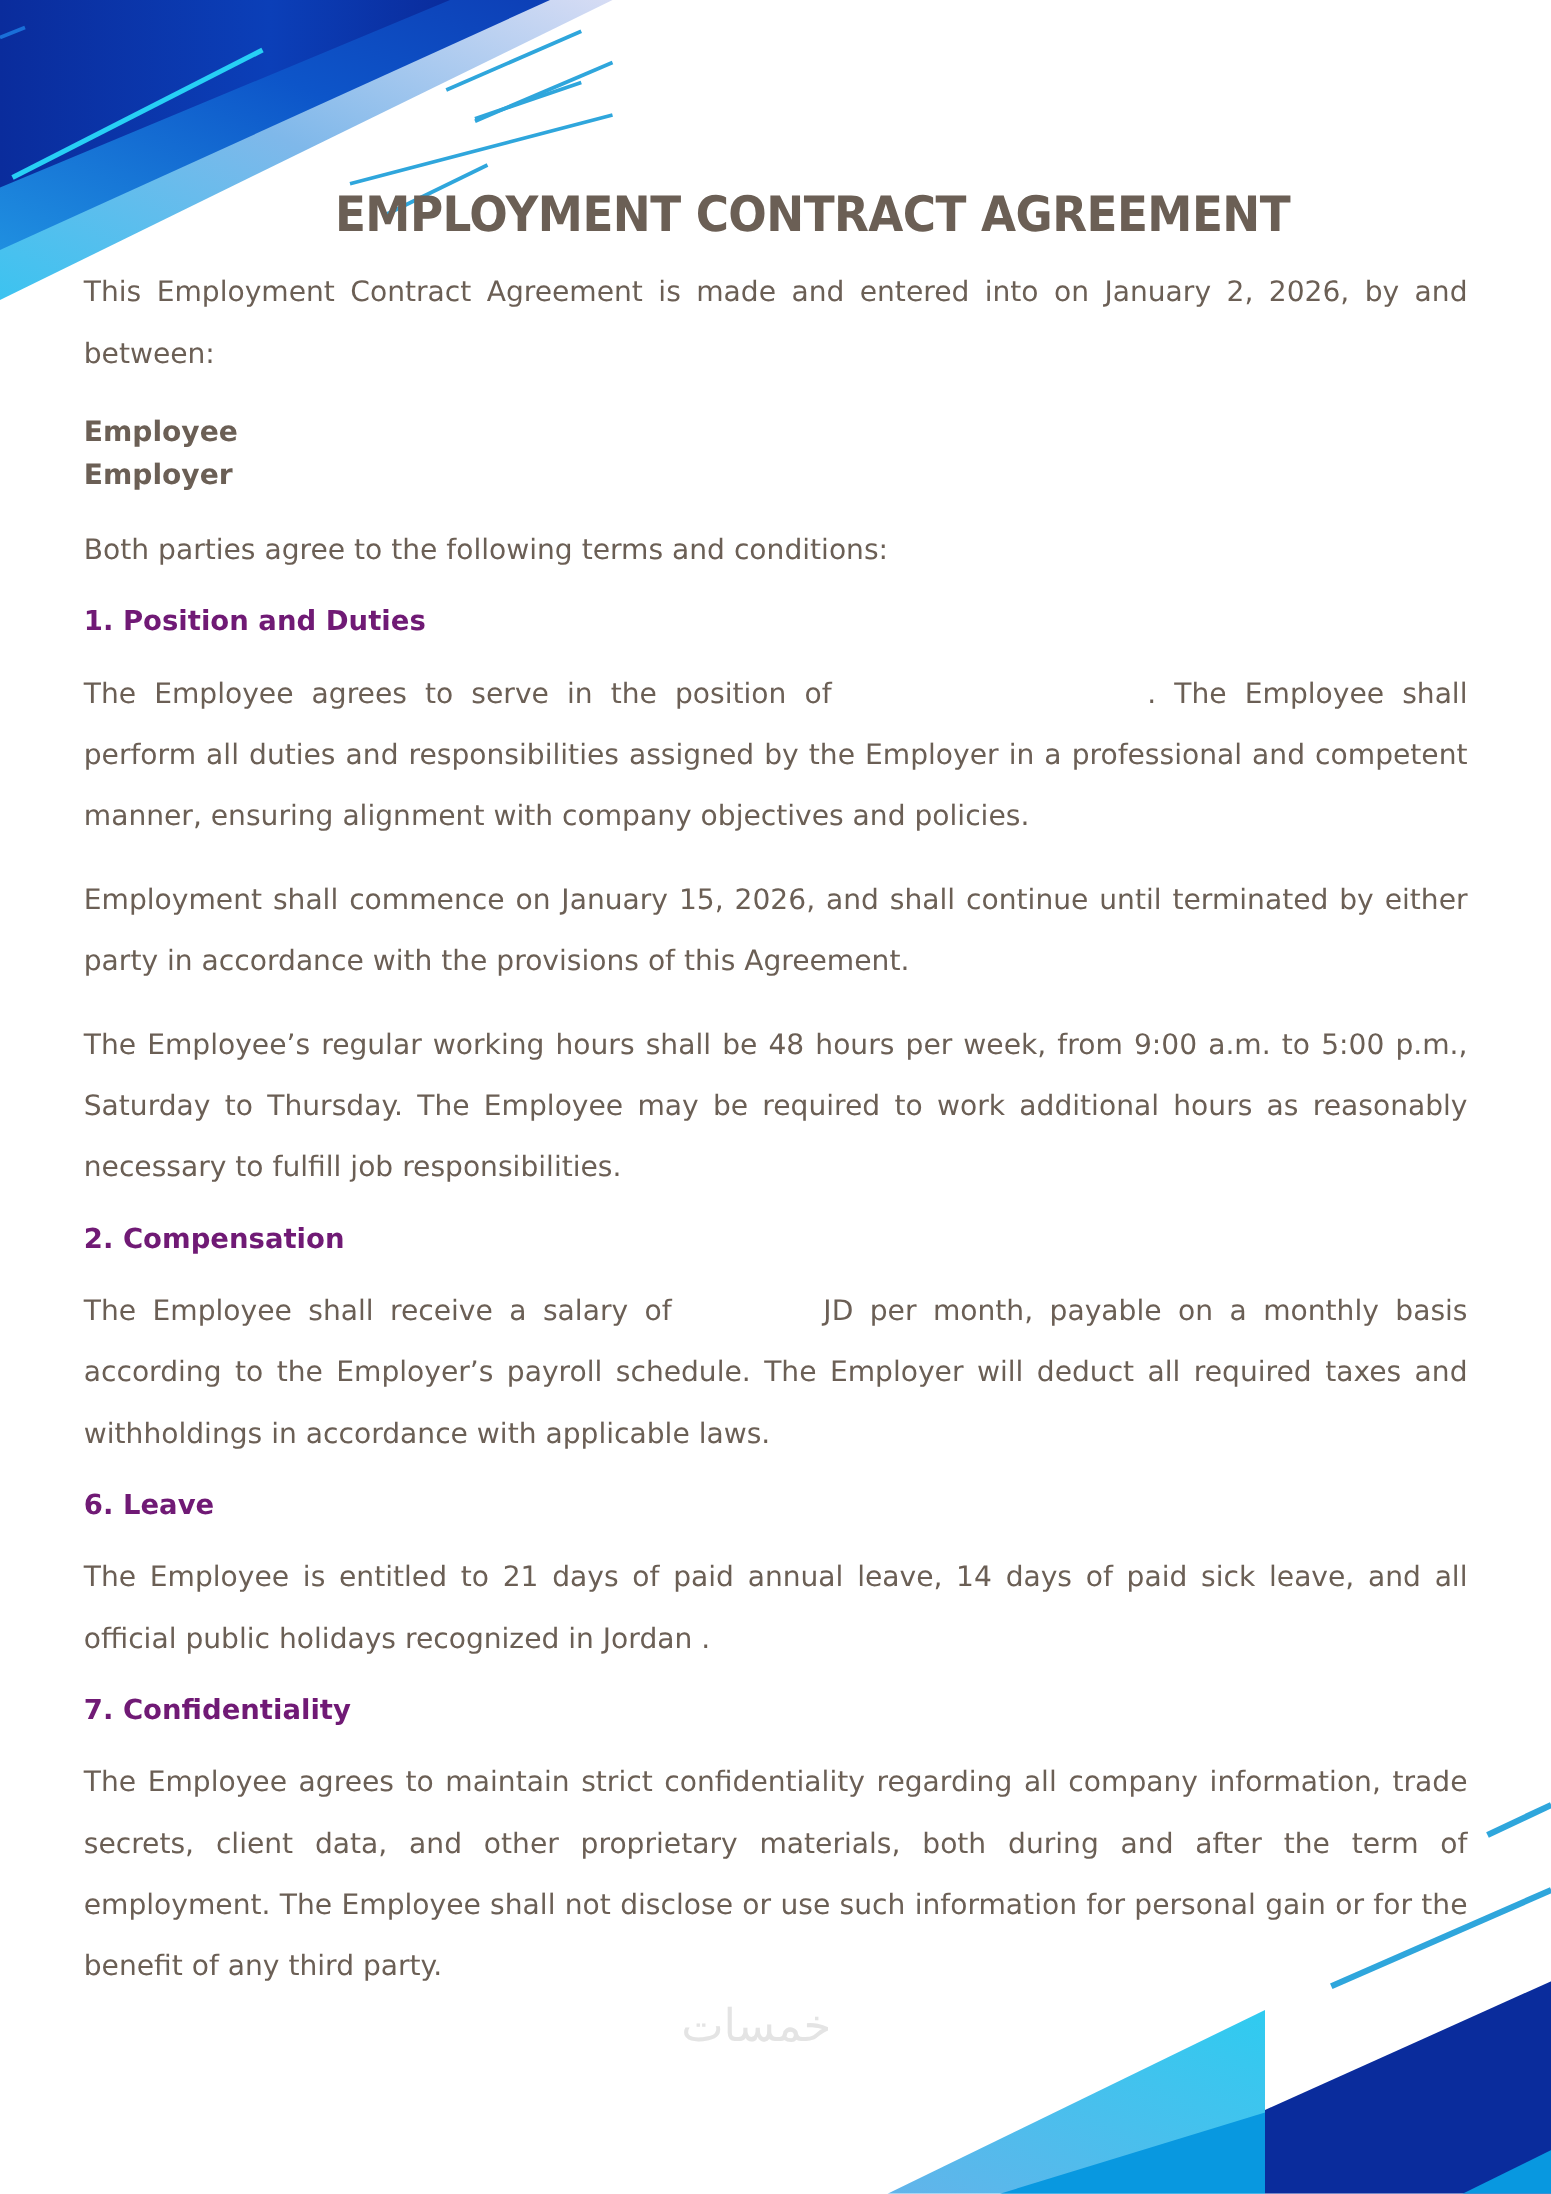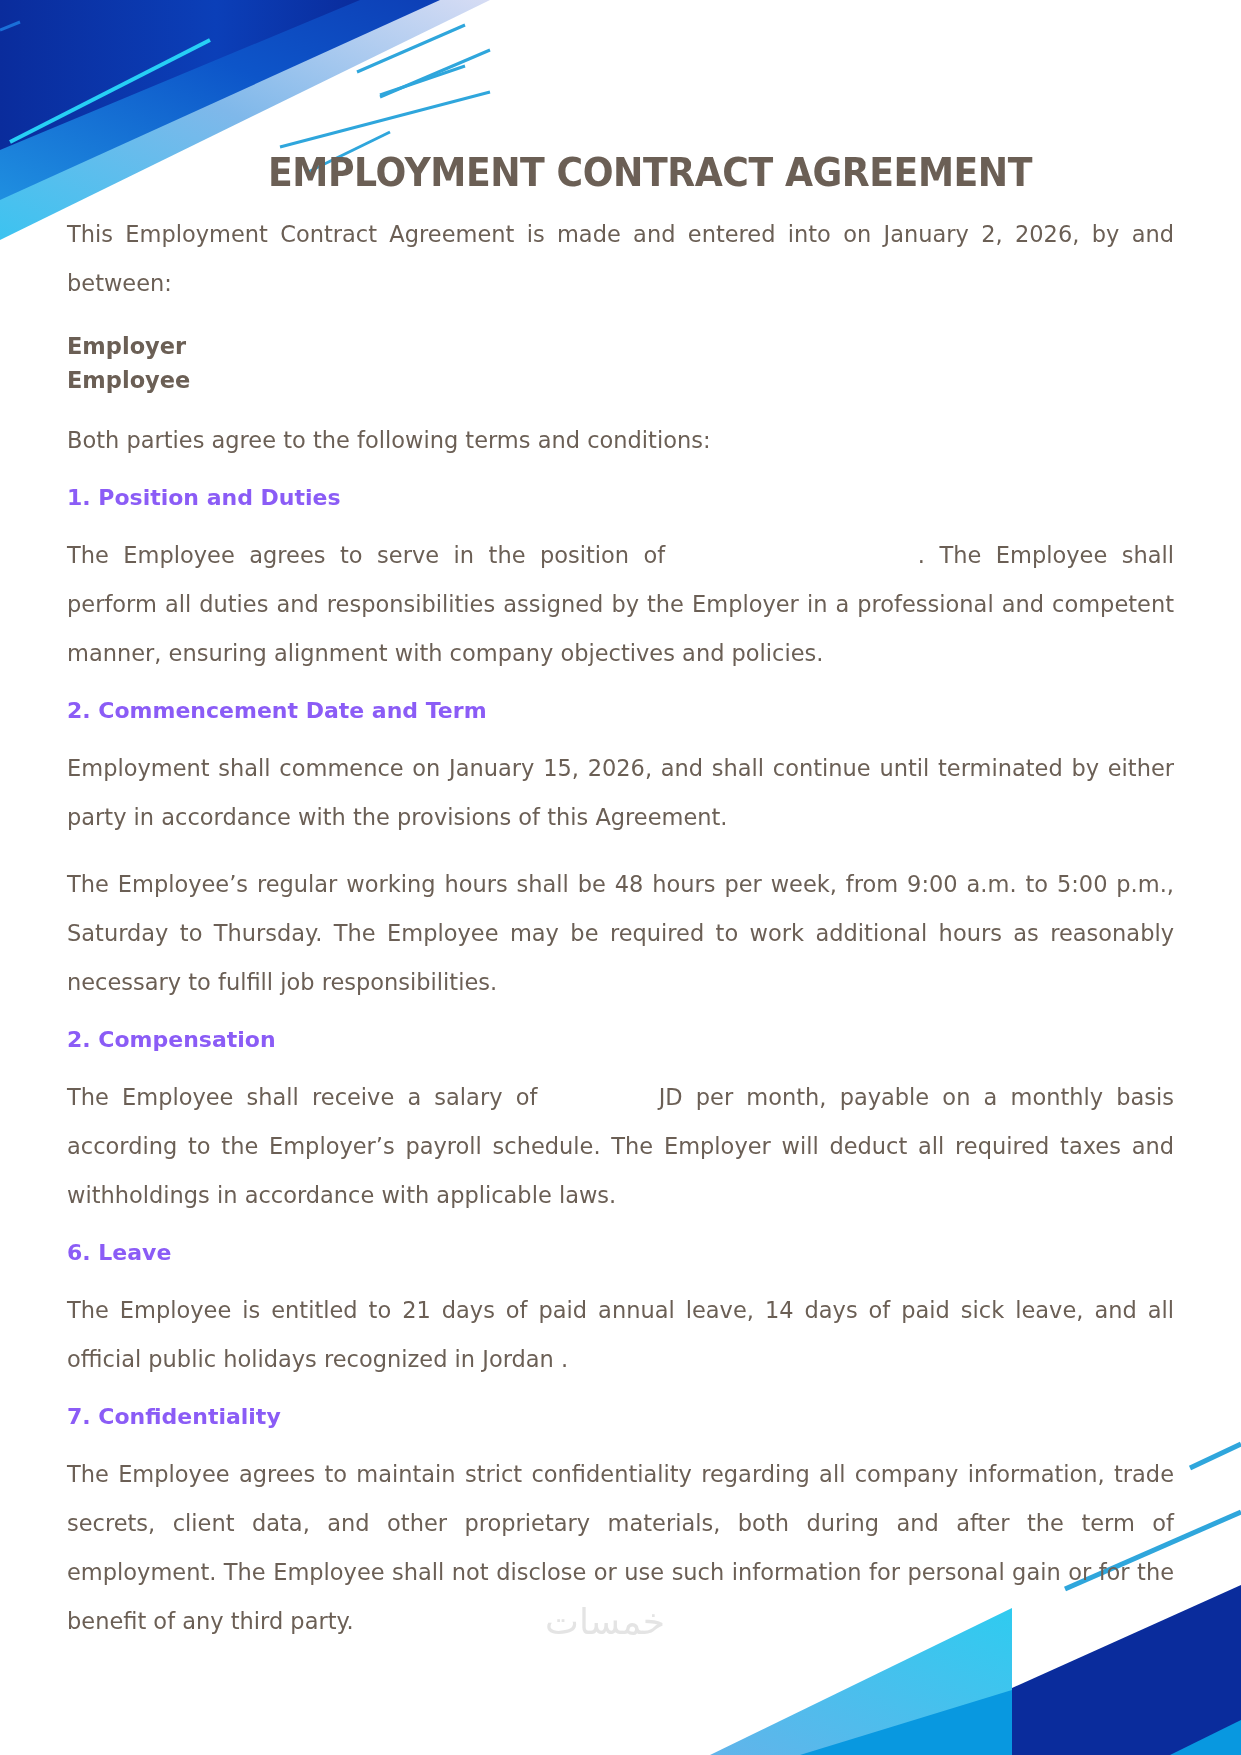--- a/index.html
+++ b/index.html
@@ -5,21 +5,21 @@
     html, body { margin: 0; padding: 0; background: #ffffff; }
     body { width: 1241px; height: 1755px; position: relative; overflow: hidden; font-family: "DejaVu Sans", sans-serif; color: #6b5f55; }
     .decor { position: absolute; left: 0; top: 0; width: 1241px; height: 1755px; pointer-events: none; }
     .page { position: absolute; left: 67px; top: 148px; width: 1107px; }
     .title { text-align: center; font-family: "DejaVu Sans", sans-serif; font-weight: bold; font-size: 39px; color: #6b5f55; letter-spacing: -0.5px; margin: 0 0 0 118px; line-height: 50px; transform: scaleX(0.93); transform-origin: left center; white-space: nowrap; width: 1000px; }
     p { margin: 0; font-size: 22.5px; line-height: 49px; text-align: justify; color: #6b5f55; }
     .intro { margin-top: 12px; }
     .party { font-weight: bold; font-size: 22.5px; line-height: 34px; margin: 0; }
     .parties { margin-top: 21px; }
     .agree { margin-top: 19px; }
-    h2 { font-size: 22px; font-weight: bold; margin: 0; line-height: 30px; color: #8b5cf6; }
+    h2 { font-size: 22px; font-weight: bold; margin: 0; line-height: 30px; color: #701a75; }
     .sec { margin-top: 18px; }
     .sec p { margin-top: 18px; }
     .blank { display: inline-block; }
     .blank-position { width: 238px; }
     .blank-salary { width: 95px; }
     .watermark { position: absolute; left: 545px; top: 1601px; font-size: 36px; color: #e4e4e4; font-family: "DejaVu Sans", sans-serif; }
   </style>
 </head>
 <body>
 
@@ -68,33 +68,32 @@
     <polygon points="1170,1755 1241,1720 1241,1755" fill="#0898e0"></polygon>
   </g>
 </svg>
 
 <div class="page">
   <h1 class="title">EMPLOYMENT CONTRACT AGREEMENT</h1>
 
   <p class="intro">This Employment Contract Agreement is made and entered into on January 2, 2026, by and between:</p>
 
   <div class="parties">
+    <div class="party">Employee</div>
     <div class="party">Employer</div>
-    <div class="party">Employee</div>
   </div>
 
   <p class="agree">Both parties agree to the following terms and conditions:</p>
 
   <div class="sec">
     <h2>1. Position and Duties</h2>
     <p><span>The Employee agrees to serve in the position of</span> <span class="blank blank-position"></span><span>. The Employee shall perform all duties and responsibilities assigned by the Employer in a professional and competent manner, ensuring alignment with company objectives and policies.</span></p>
   </div>
 
   <div class="sec">
-    <h2>2. Commencement Date and Term</h2>
     <p>Employment shall commence on January 15, 2026, and shall continue until terminated by either party in accordance with the provisions of this Agreement.</p>
   </div>
 
   <div class="sec">
     <p>The Employee’s regular working hours shall be 48 hours per week, from 9:00 a.m. to 5:00 p.m., Saturday to Thursday. The Employee may be required to work additional hours as reasonably necessary to fulfill job responsibilities.</p>
   </div>
 
   <div class="sec">
     <h2>2. Compensation</h2>
     <p><span>The Employee shall receive a salary of</span> <span class="blank blank-salary"></span> <span>JD per month, payable on a monthly basis according to the Employer’s payroll schedule. The Employer will deduct all required taxes and withholdings in accordance with applicable laws.</span></p>

